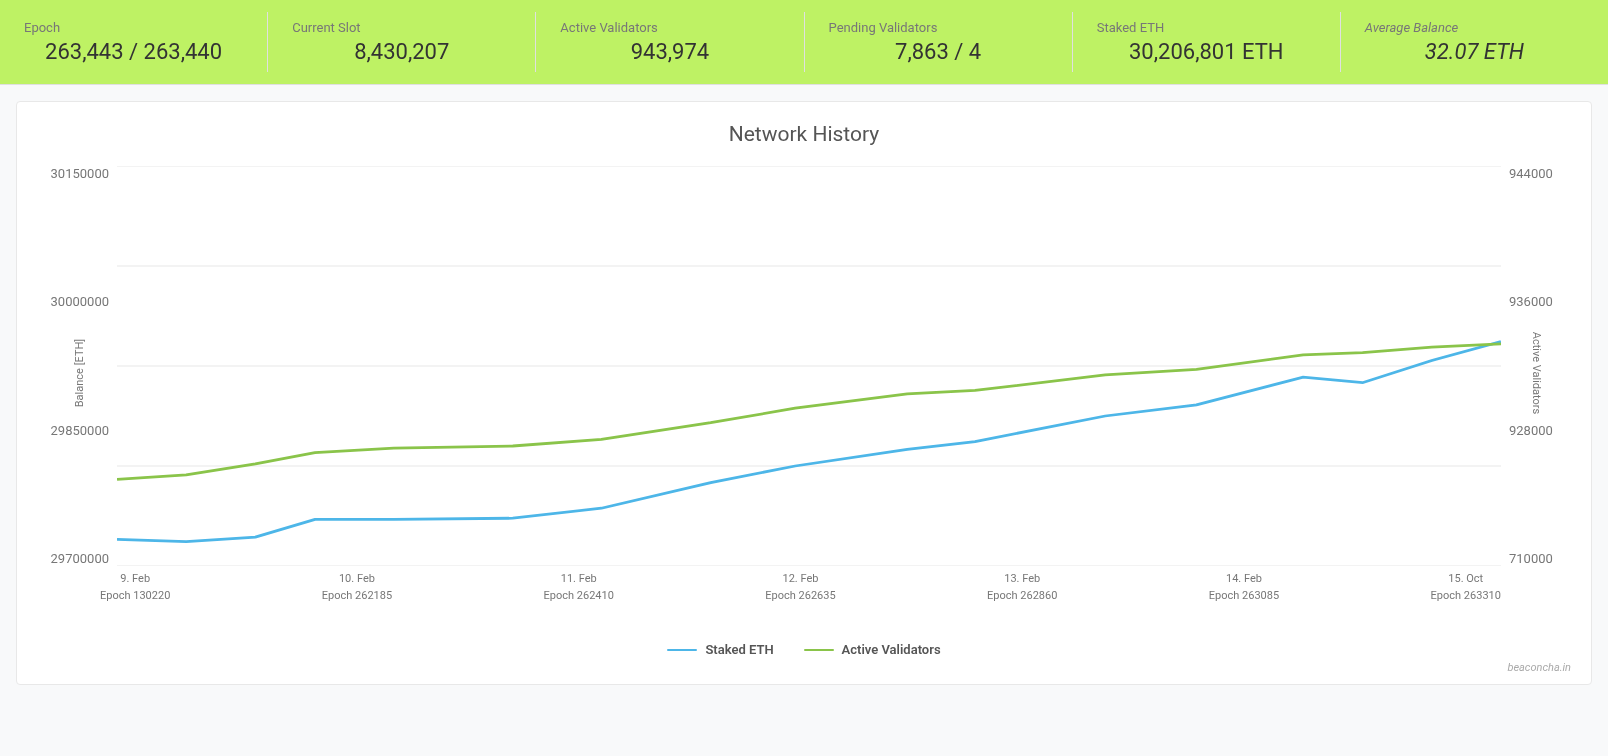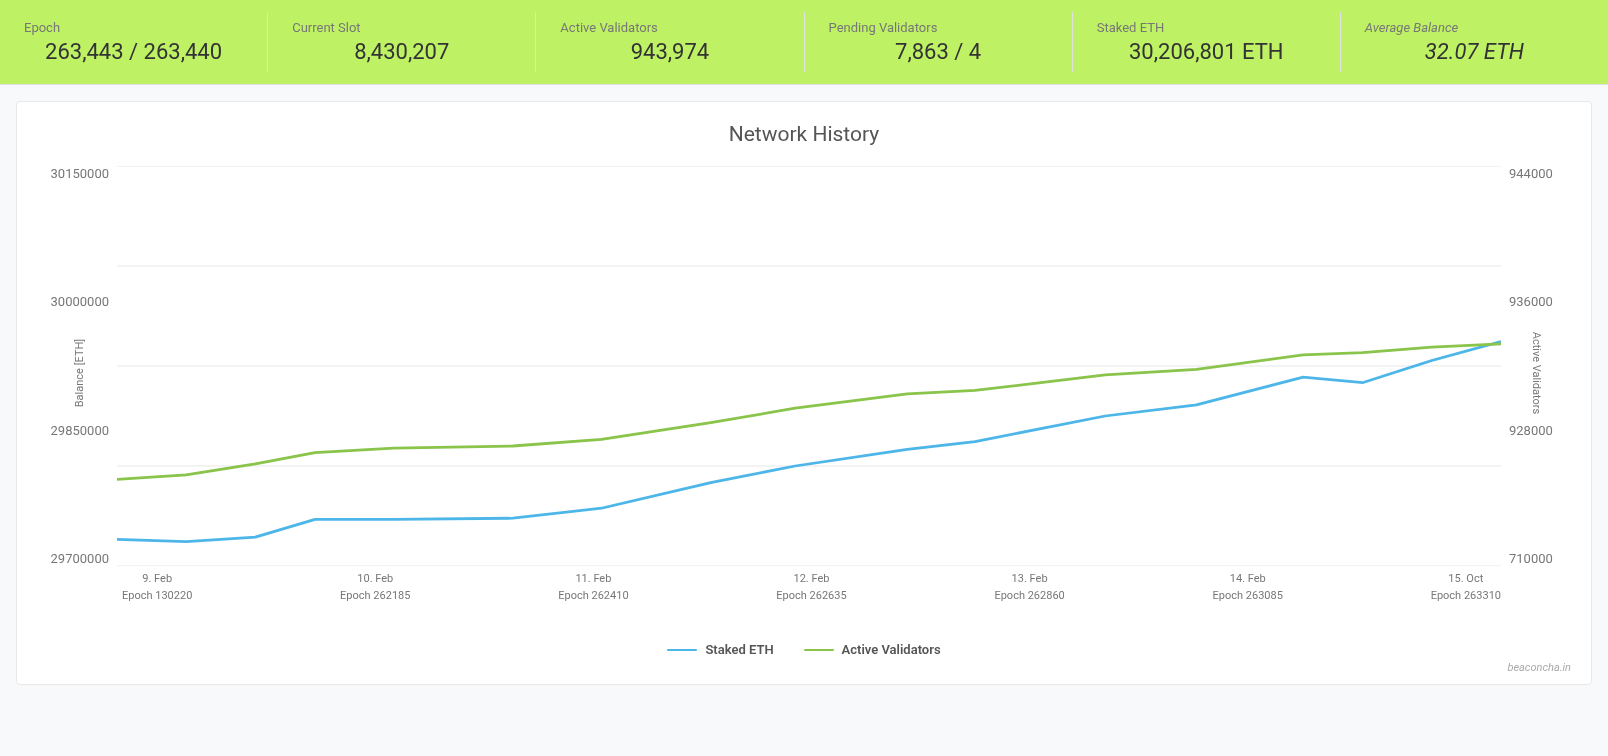--- a/index.html
+++ b/index.html
@@ -84,21 +84,21 @@
       right: 80px;
       top: 0;
       bottom: 60px;
     }
     svg.chart-svg {
       width: 100%;
       height: 100%;
     }
     .x-axis {
       position: absolute;
-      left: 95px;
+      left: 73px;
       right: 80px;
       bottom: 0;
       height: 55px;
       display: flex;
       justify-content: space-between;
     }
     .x-label {
       text-align: center;
       font-size: 11px;
       color: #777;

